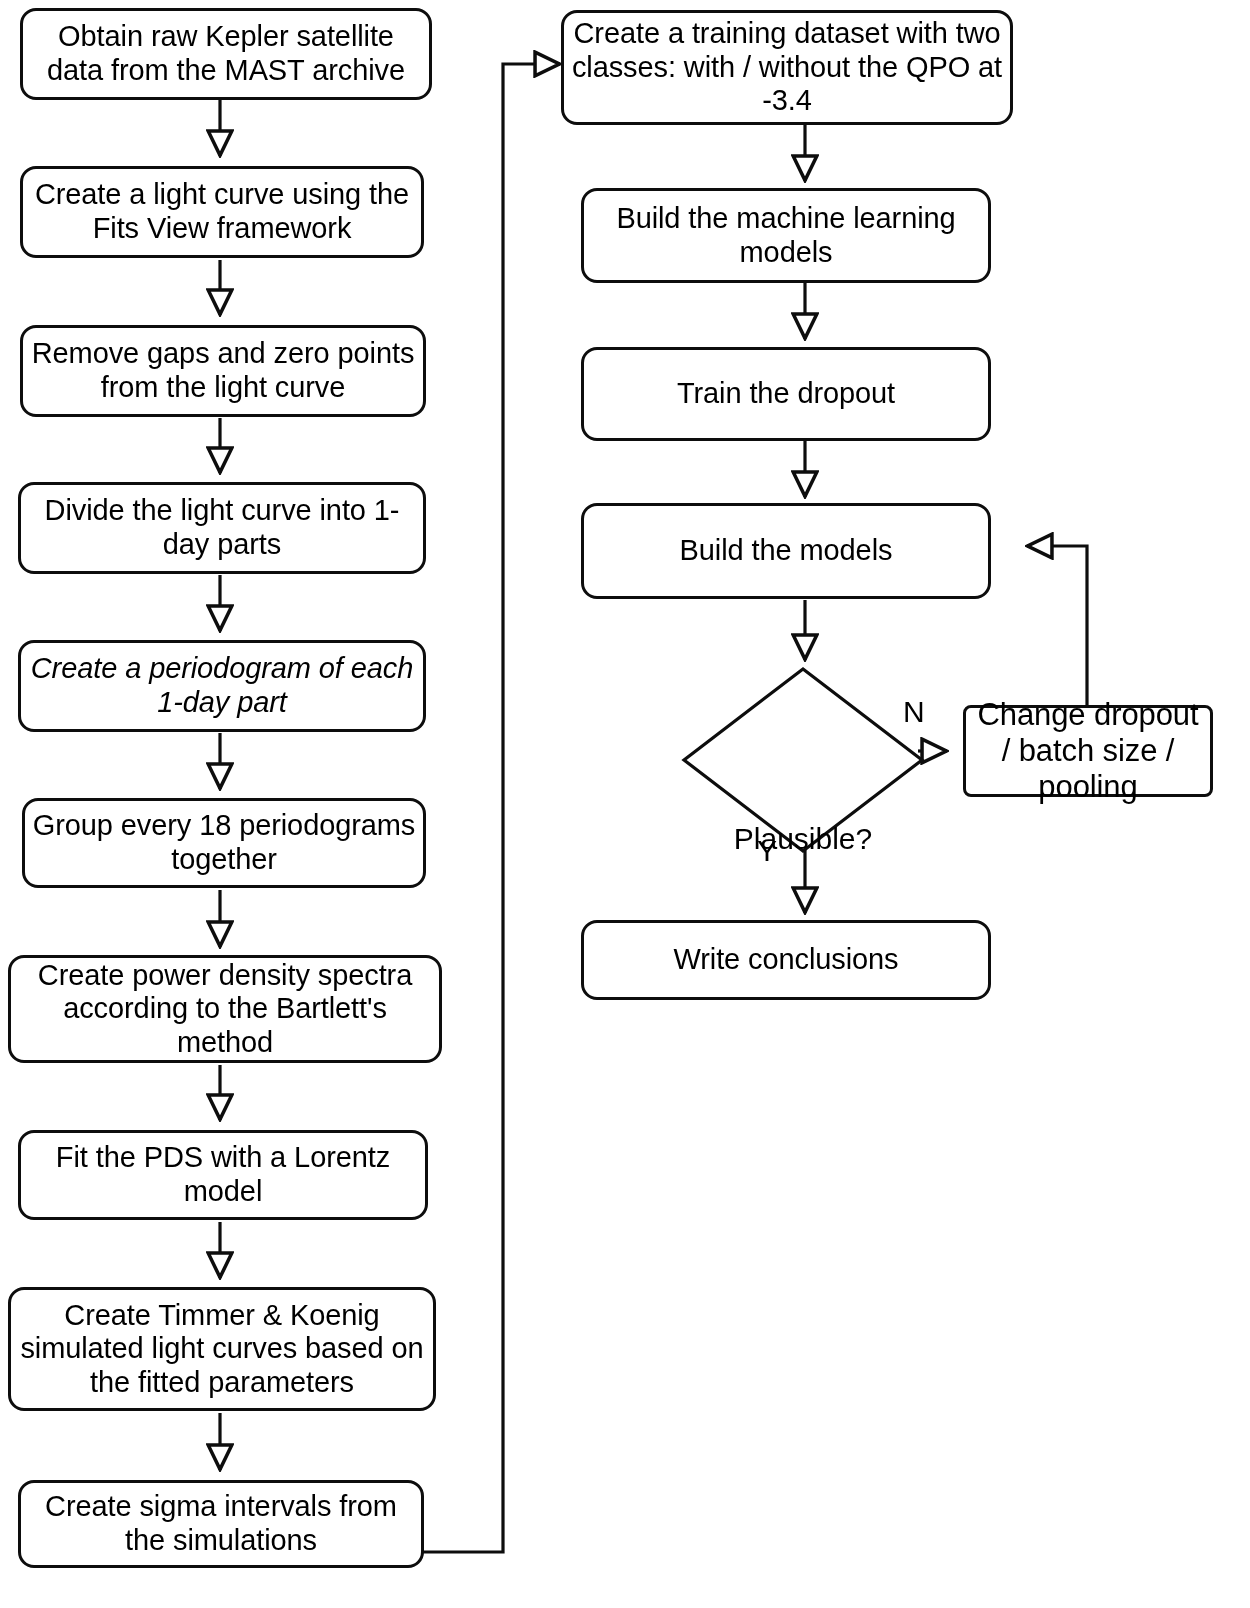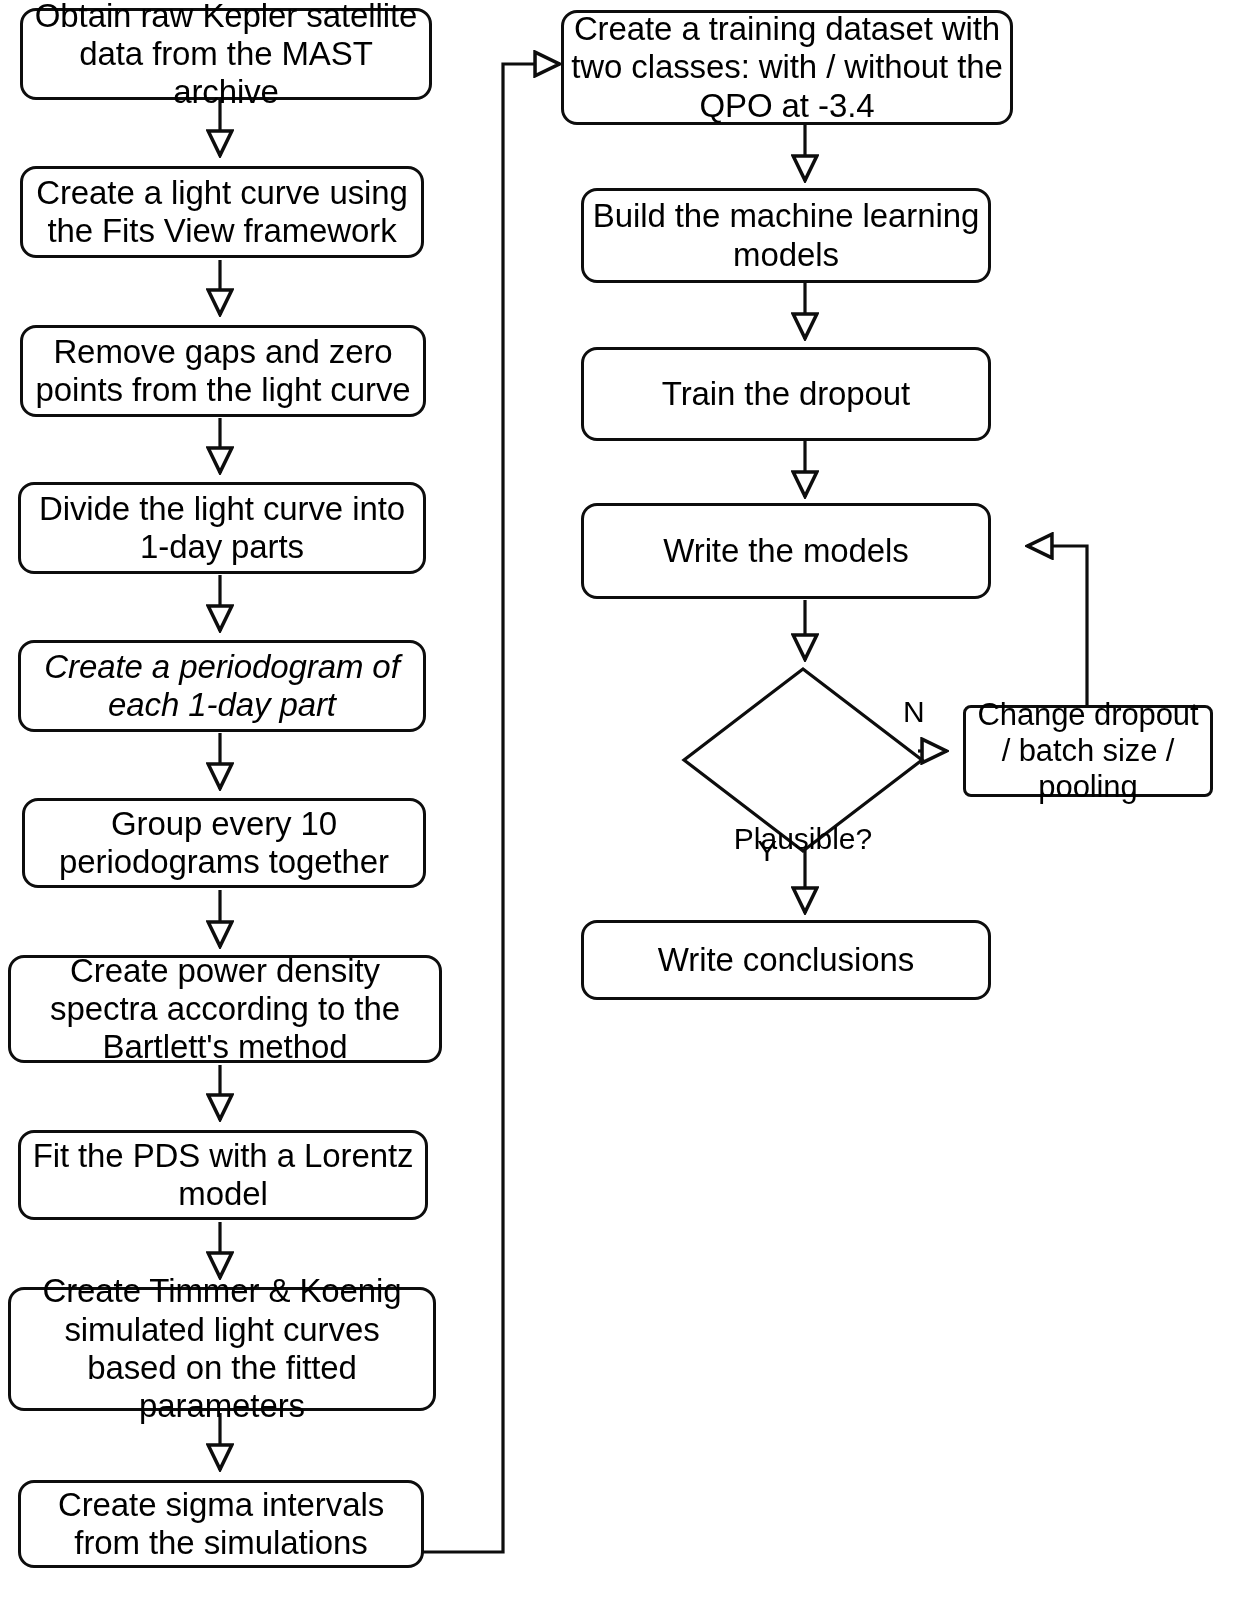--- a/index.html
+++ b/index.html
@@ -25,21 +25,21 @@
     position:absolute;
     box-sizing:border-box;
     border:3.2px solid #0d0d0d;
     border-radius:16px;
     background:#ffffff;
     display:flex;
     align-items:center;
     justify-content:center;
     text-align:center;
     line-height:1.16;
-    font-size:33px;
+    font-size:29px;
     letter-spacing:-0.1px;
     padding:2px 6px;
     z-index:2;
   }
   .node span{display:block;width:100%;}
   .diamond-wrap{
     position:absolute;
     z-index:2;
     display:flex;
     align-items:flex-end;
@@ -114,21 +114,21 @@
 
   <div class="node" style="left:18px; top:482px; width:408px; height:92px;">
     <span>Divide the light curve into 1-day parts</span>
   </div>
 
   <div class="node" style="left:18px; top:640px; width:408px; height:92px;font-style:italic;">
     <span>Create a periodogram of each 1-day part</span>
   </div>
 
   <div class="node" style="left:22px; top:798px; width:404px; height:90px;">
-    <span>Group every 10 periodograms together</span>
+    <span>Group every 18 periodograms together</span>
   </div>
 
   <div class="node" style="left:8px; top:955px; width:434px; height:108px;">
     <span>Create power density spectra according to the Bartlett's method</span>
   </div>
 
   <div class="node" style="left:18px; top:1130px; width:410px; height:90px;">
     <span>Fit the PDS with a Lorentz model</span>
   </div>
 
@@ -146,21 +146,21 @@
 
   <div class="node" style="left:581px; top:188px; width:410px; height:95px;">
     <span>Build the machine learning models</span>
   </div>
 
   <div class="node" style="left:581px; top:347px; width:410px; height:94px;">
     <span>Train the dropout</span>
   </div>
 
   <div class="node" style="left:581px; top:503px; width:410px; height:96px;">
-    <span>Write the models</span>
+    <span>Build the models</span>
   </div>
 
   <div class="diamond-wrap" style="left:680px; top:665px; width:246px; height:190px;">
     <svg width="246" height="190" viewBox="0 0 246 190" xmlns="http://www.w3.org/2000/svg">
       <polygon points="123,4 242,95 123,186 4,95" fill="#ffffff" stroke="#0d0d0d" stroke-width="3.2" stroke-linejoin="miter"></polygon>
     </svg>
     <div class="dlabel">Plausible?</div>
   </div>
 
   <div class="node" style="left:581px; top:920px; width:410px; height:80px;">

